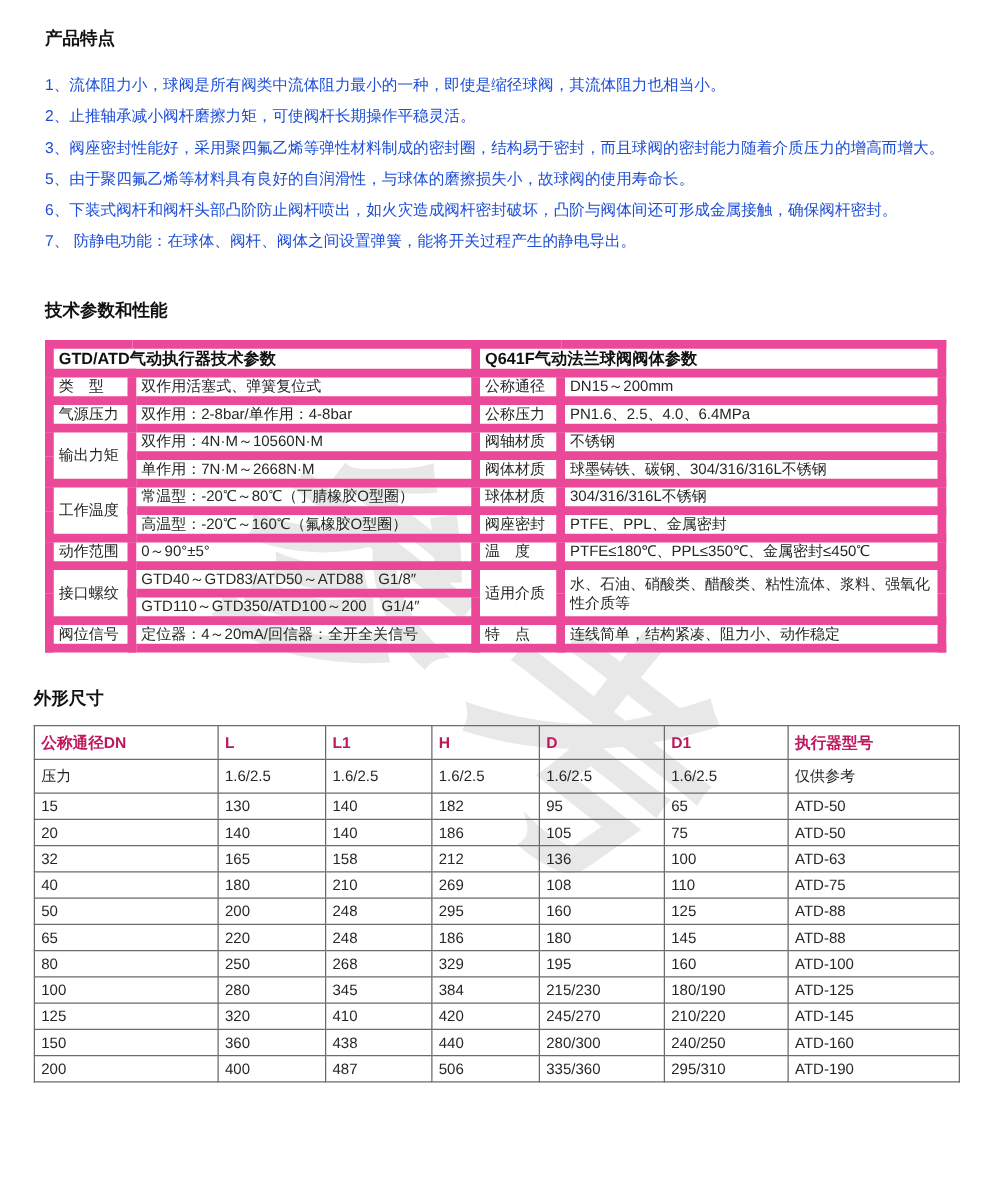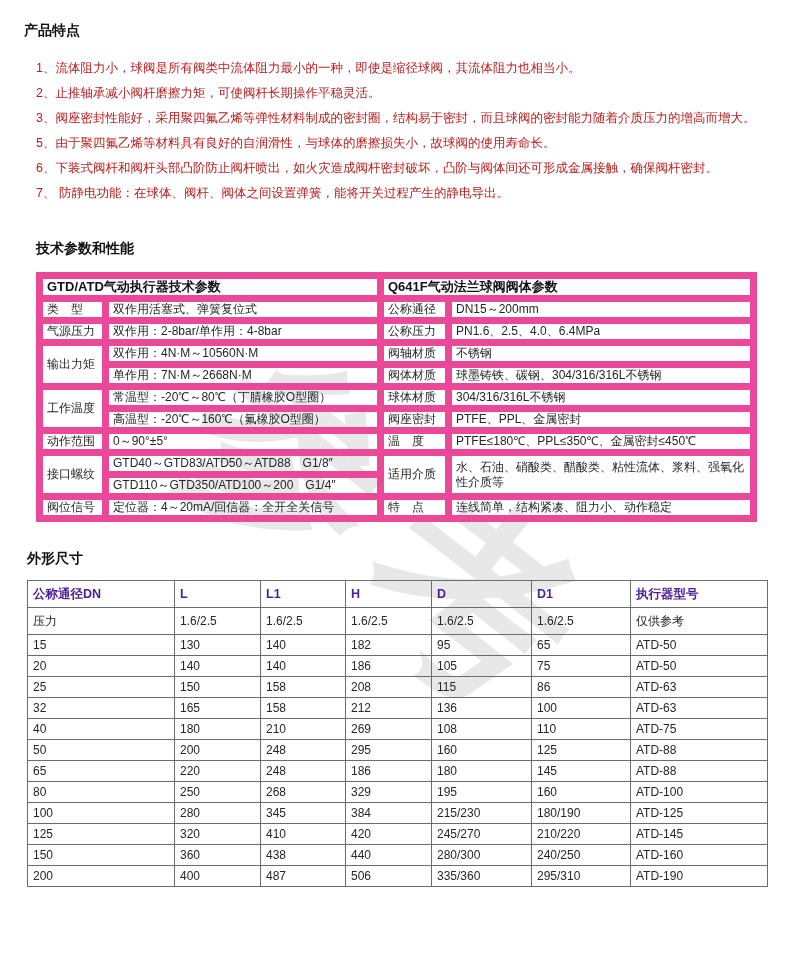--- a/index.html
+++ b/index.html
@@ -26,29 +26,29 @@
     letter-spacing: 30px;
     color: rgba(130, 130, 130, 0.18);
     white-space: nowrap;
     pointer-events: none;
   }
   .section-title {
     font-weight: bold;
     font-size: 14px;
     color: #111111;
   }
-  #features-title { padding: 22px 0 0 24px; }
+  #features-title { padding: 22px 0 0 36px; }
   #tech-title     { padding: 34px 0 0 36px; }
   #dims-title     { padding: 28px 0 0 27px; }
 
   .features {
     margin: 16px 20px 0 36px;
     font-size: 12.5px;
     line-height: 25px;
-    color: #b91c1c;
+    color: #1d4ed8;
   }
   .features p { margin: 0; }
 
   table { border-collapse: collapse; table-layout: fixed; }
 
   .tech-table {
     width: 714px;
     margin: 14px 0 0 36px;
     font-size: 12px;
   }
@@ -82,21 +82,21 @@
     text-align: left;
     vertical-align: middle;
     white-space: nowrap;
     overflow: hidden;
     color: #262626;
   }
   .dim-table thead th {
     font-weight: bold;
     font-size: 12.5px;
     height: 27px;
-    color: #4c1d95;
+    color: #be185d;
   }
   .dim-table .pressure-row td { height: 27px; }
   .dim-table tbody td { height: 21px; }
 </style>
 </head>
 <body>
 
 <div class="page">
 
   <div class="watermark">参考</div>
@@ -231,29 +231,20 @@
           <tr>
             <td>20</td>
             <td>140</td>
             <td>140</td>
             <td>186</td>
             <td>105</td>
             <td>75</td>
             <td>ATD-50</td>
           </tr>
           <tr>
-            <td>25</td>
-            <td>150</td>
-            <td>158</td>
-            <td>208</td>
-            <td>115</td>
-            <td>86</td>
-            <td>ATD-63</td>
-          </tr>
-          <tr>
             <td>32</td>
             <td>165</td>
             <td>158</td>
             <td>212</td>
             <td>136</td>
             <td>100</td>
             <td>ATD-63</td>
           </tr>
           <tr>
             <td>40</td>

